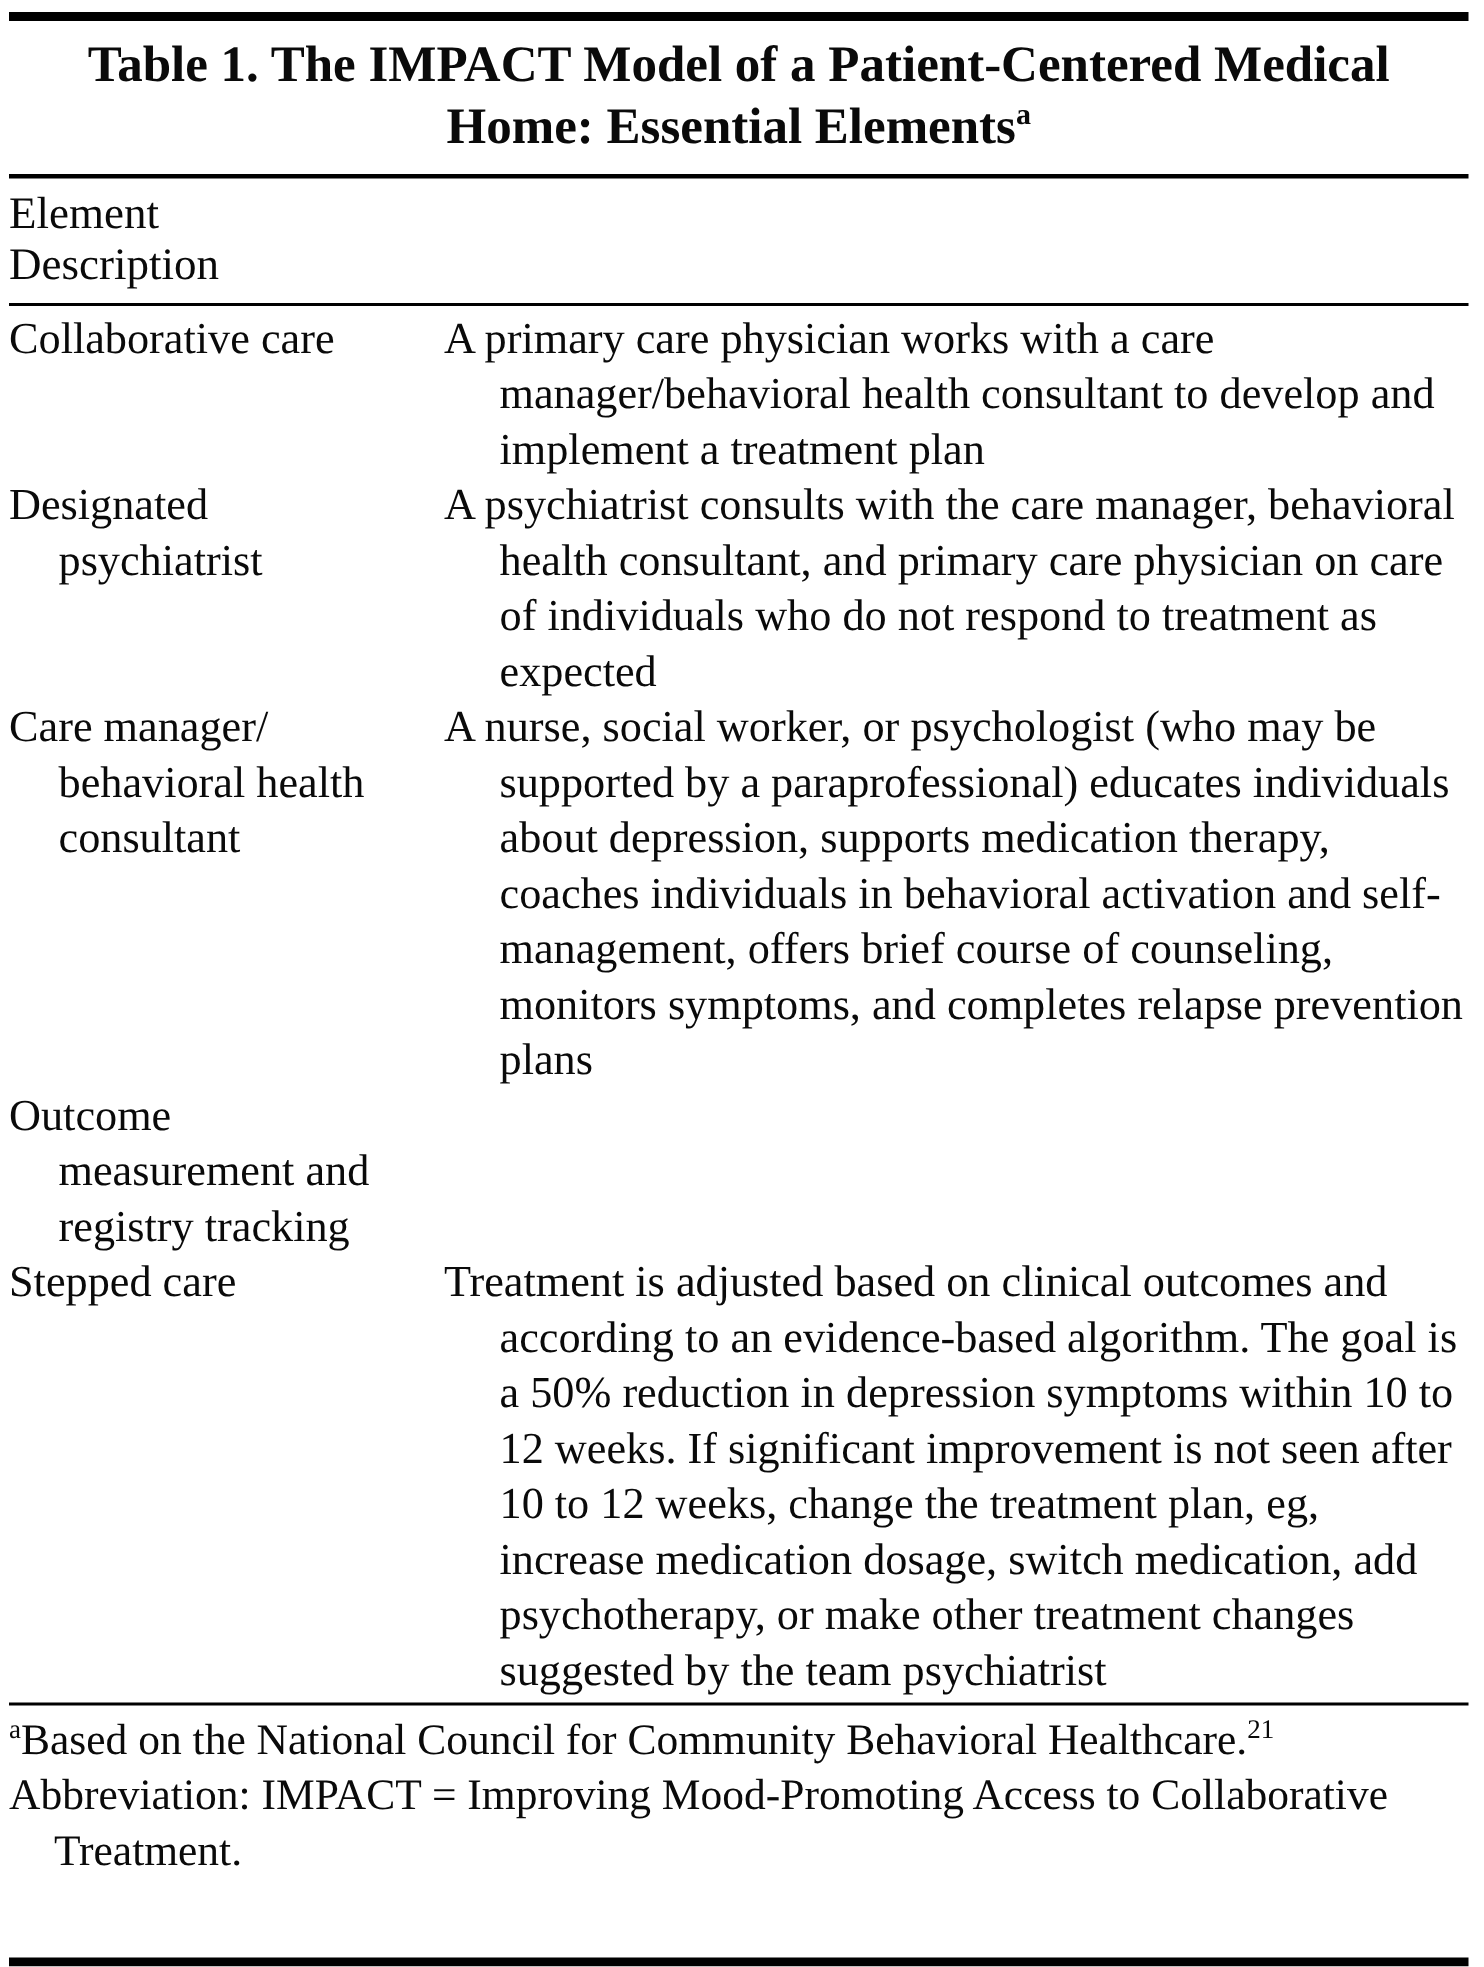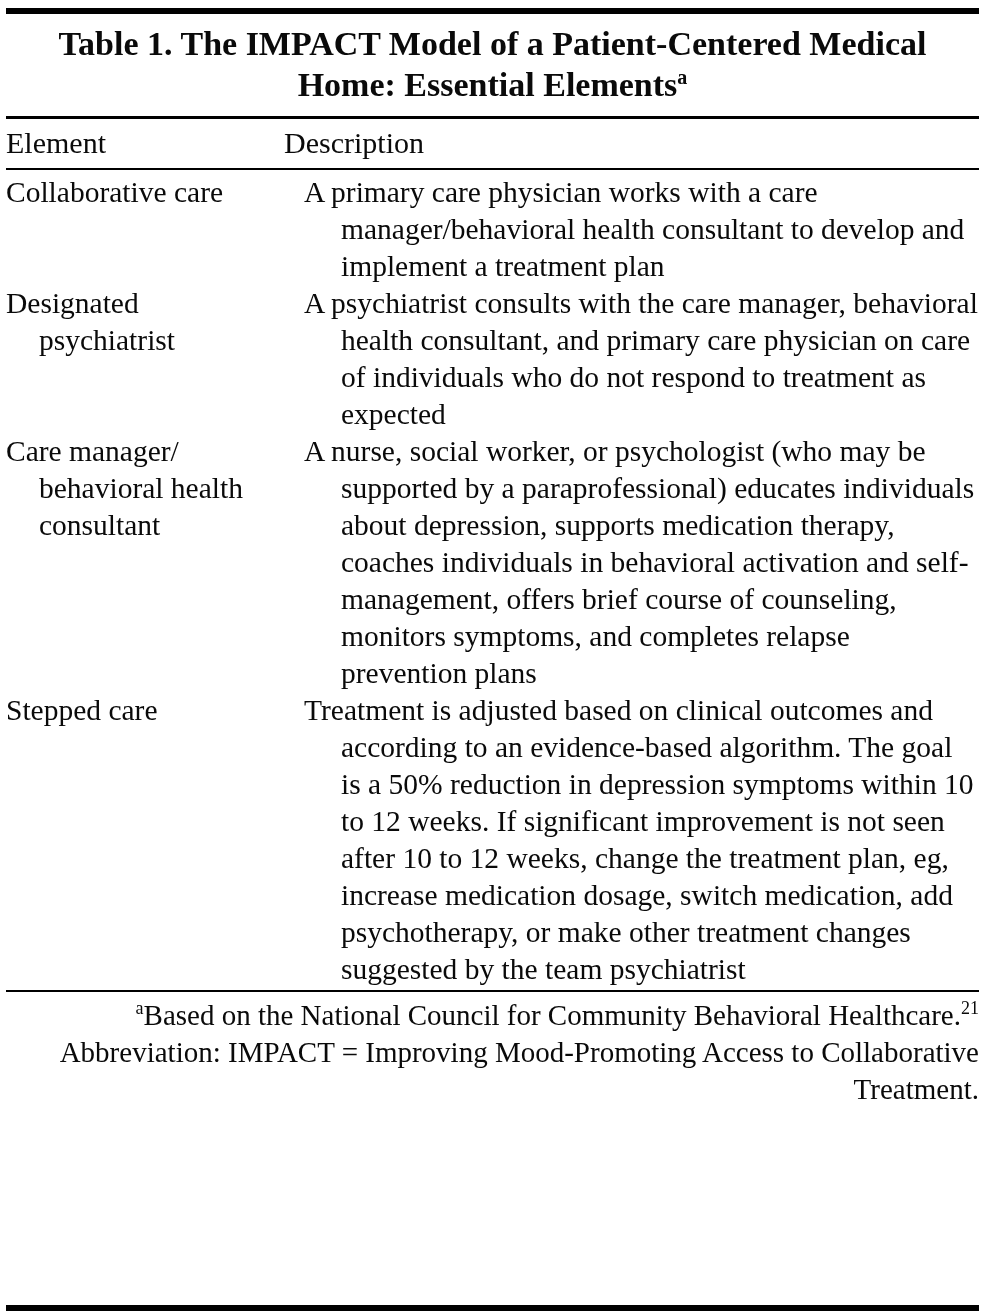--- a/index.html
+++ b/index.html
@@ -34,49 +34,48 @@
     letter-spacing: 0px;
     text-align: center;
   }
   .title sup { font-size: 20px; vertical-align: super; line-height: 0; font-weight: bold; }
 
   .header-row {
     display: flex;
     font-size: 30px;
     line-height: 34px;
     padding: 7px 0 8px 0;
+    flex-direction: column;
   }
   .col-element-header { width: 278px; text-align: left; }
   .col-desc-header { flex: 1; }
 
   .tbody { padding: 4px 0 2px 0; }
-  .row { display: flex; }
+  .row { display: flex; gap: 12px; }
   .cell {
     font-size: 29.5px;
     line-height: 37px;
   }
   .cell.element {
     width: 278px;
     flex: 0 0 278px;
     padding-left: 33px;
     text-indent: -33px;
     padding-right: 10px;
   }
   .cell.desc {
     flex: 1;
     padding-left: 37px;
     text-indent: -37px;
-    margin-left: 20px;
   }
 
   .footnotes {
     font-size: 29px;
     line-height: 37px;
     padding: 5px 0 7px 0;
-    text-align: right;
   }
   .footnotes sup { font-size: 18px; vertical-align: super; line-height: 0; }
   .footnote.hang {
     padding-left: 30px;
     text-indent: -30px;
   }
   .bottom-rule-wrap { margin-top: auto; }
 </style>
 </head>
 <body>
@@ -107,20 +106,21 @@
       <div class="cell element">Designated psychiatrist</div>
       <div class="cell desc">A psychiatrist consults with the care manager, behavioral health consultant, and primary care physician on care of individuals who do not respond to treatment as expected</div>
     </div>
 
     <div class="row">
       <div class="cell element">Care manager/ behavioral health consultant</div>
       <div class="cell desc">A nurse, social worker, or psychologist (who may be supported by a paraprofessional) educates individuals about depression, supports medication therapy, coaches individuals in behavioral activation and self-management, offers brief course of counseling, monitors symptoms, and completes relapse prevention plans</div>
     </div>
 
     <div class="row">
+      <div class="cell element">Outcome measurement and registry tracking</div>
     </div>
 
     <div class="row">
       <div class="cell element">Stepped care</div>
       <div class="cell desc">Treatment is adjusted based on clinical outcomes and according to an evidence-based algorithm. The goal is a 50% reduction in depression symptoms within 10 to 12 weeks. If significant improvement is not seen after 10 to 12 weeks, change the treatment plan, eg, increase medication dosage, switch medication, add psychotherapy, or make other treatment changes suggested by the team psychiatrist</div>
     </div>
 
   </div>
 
   <div class="rule thin"></div>

